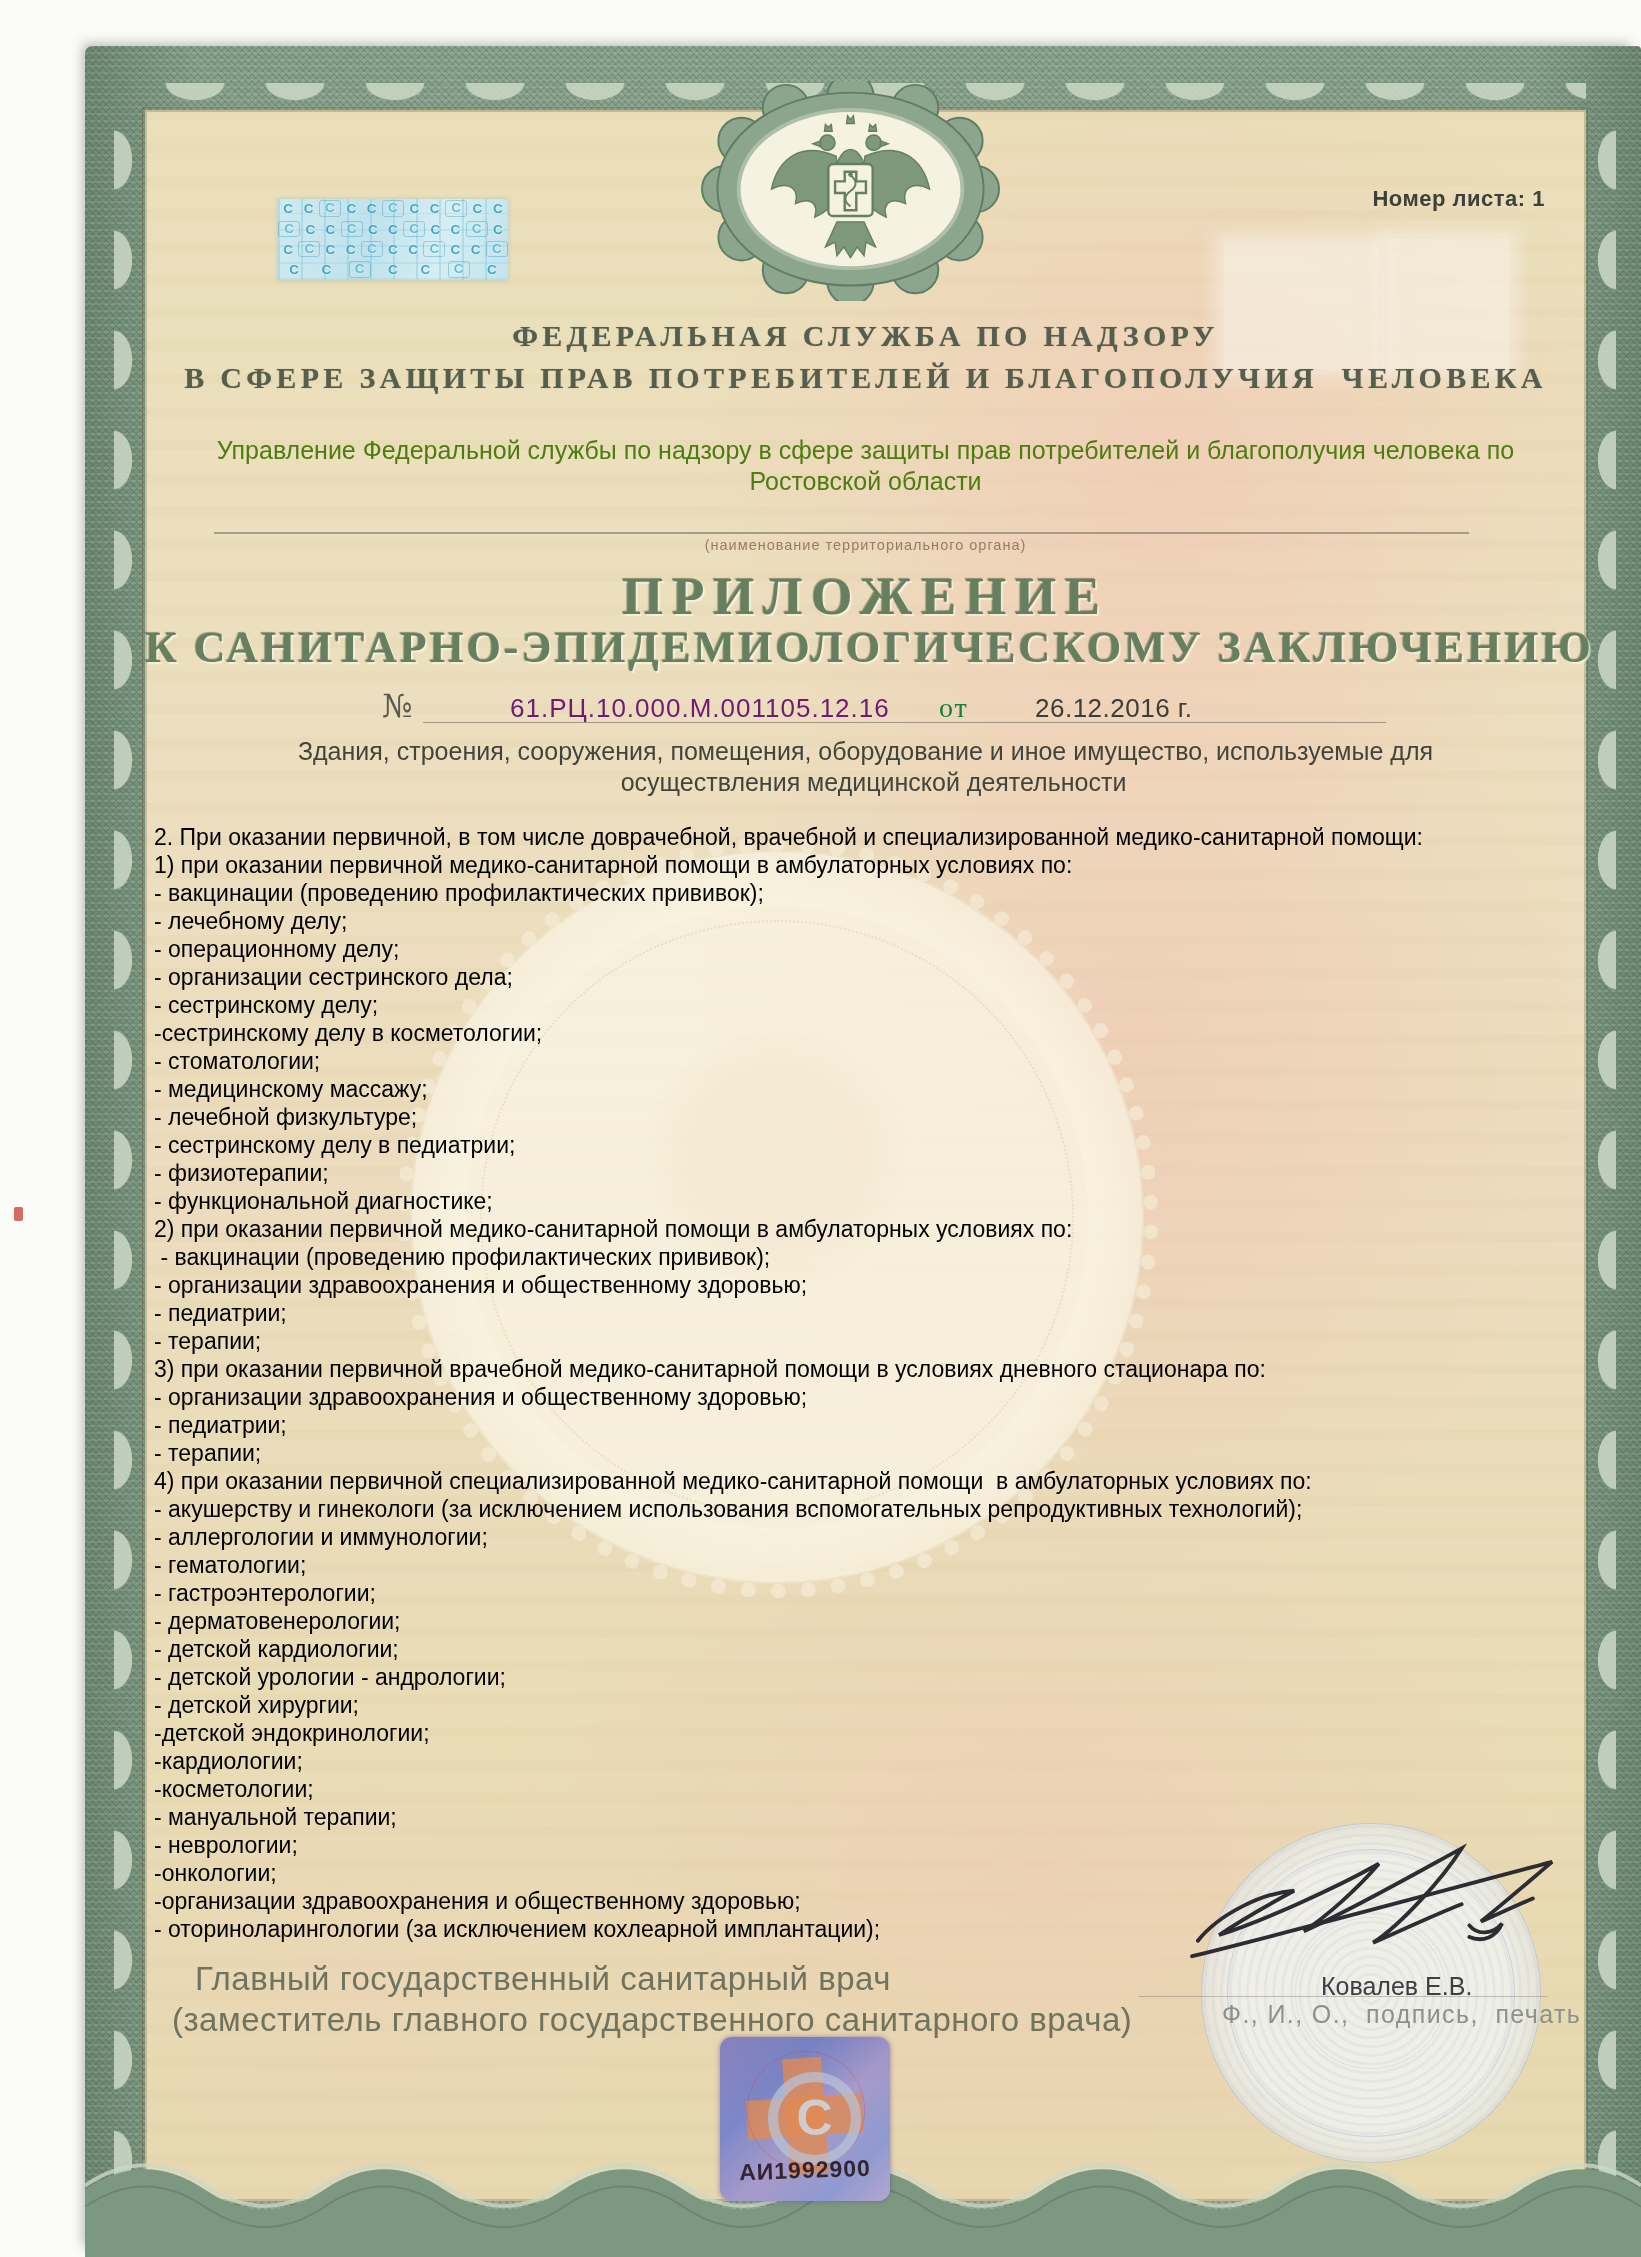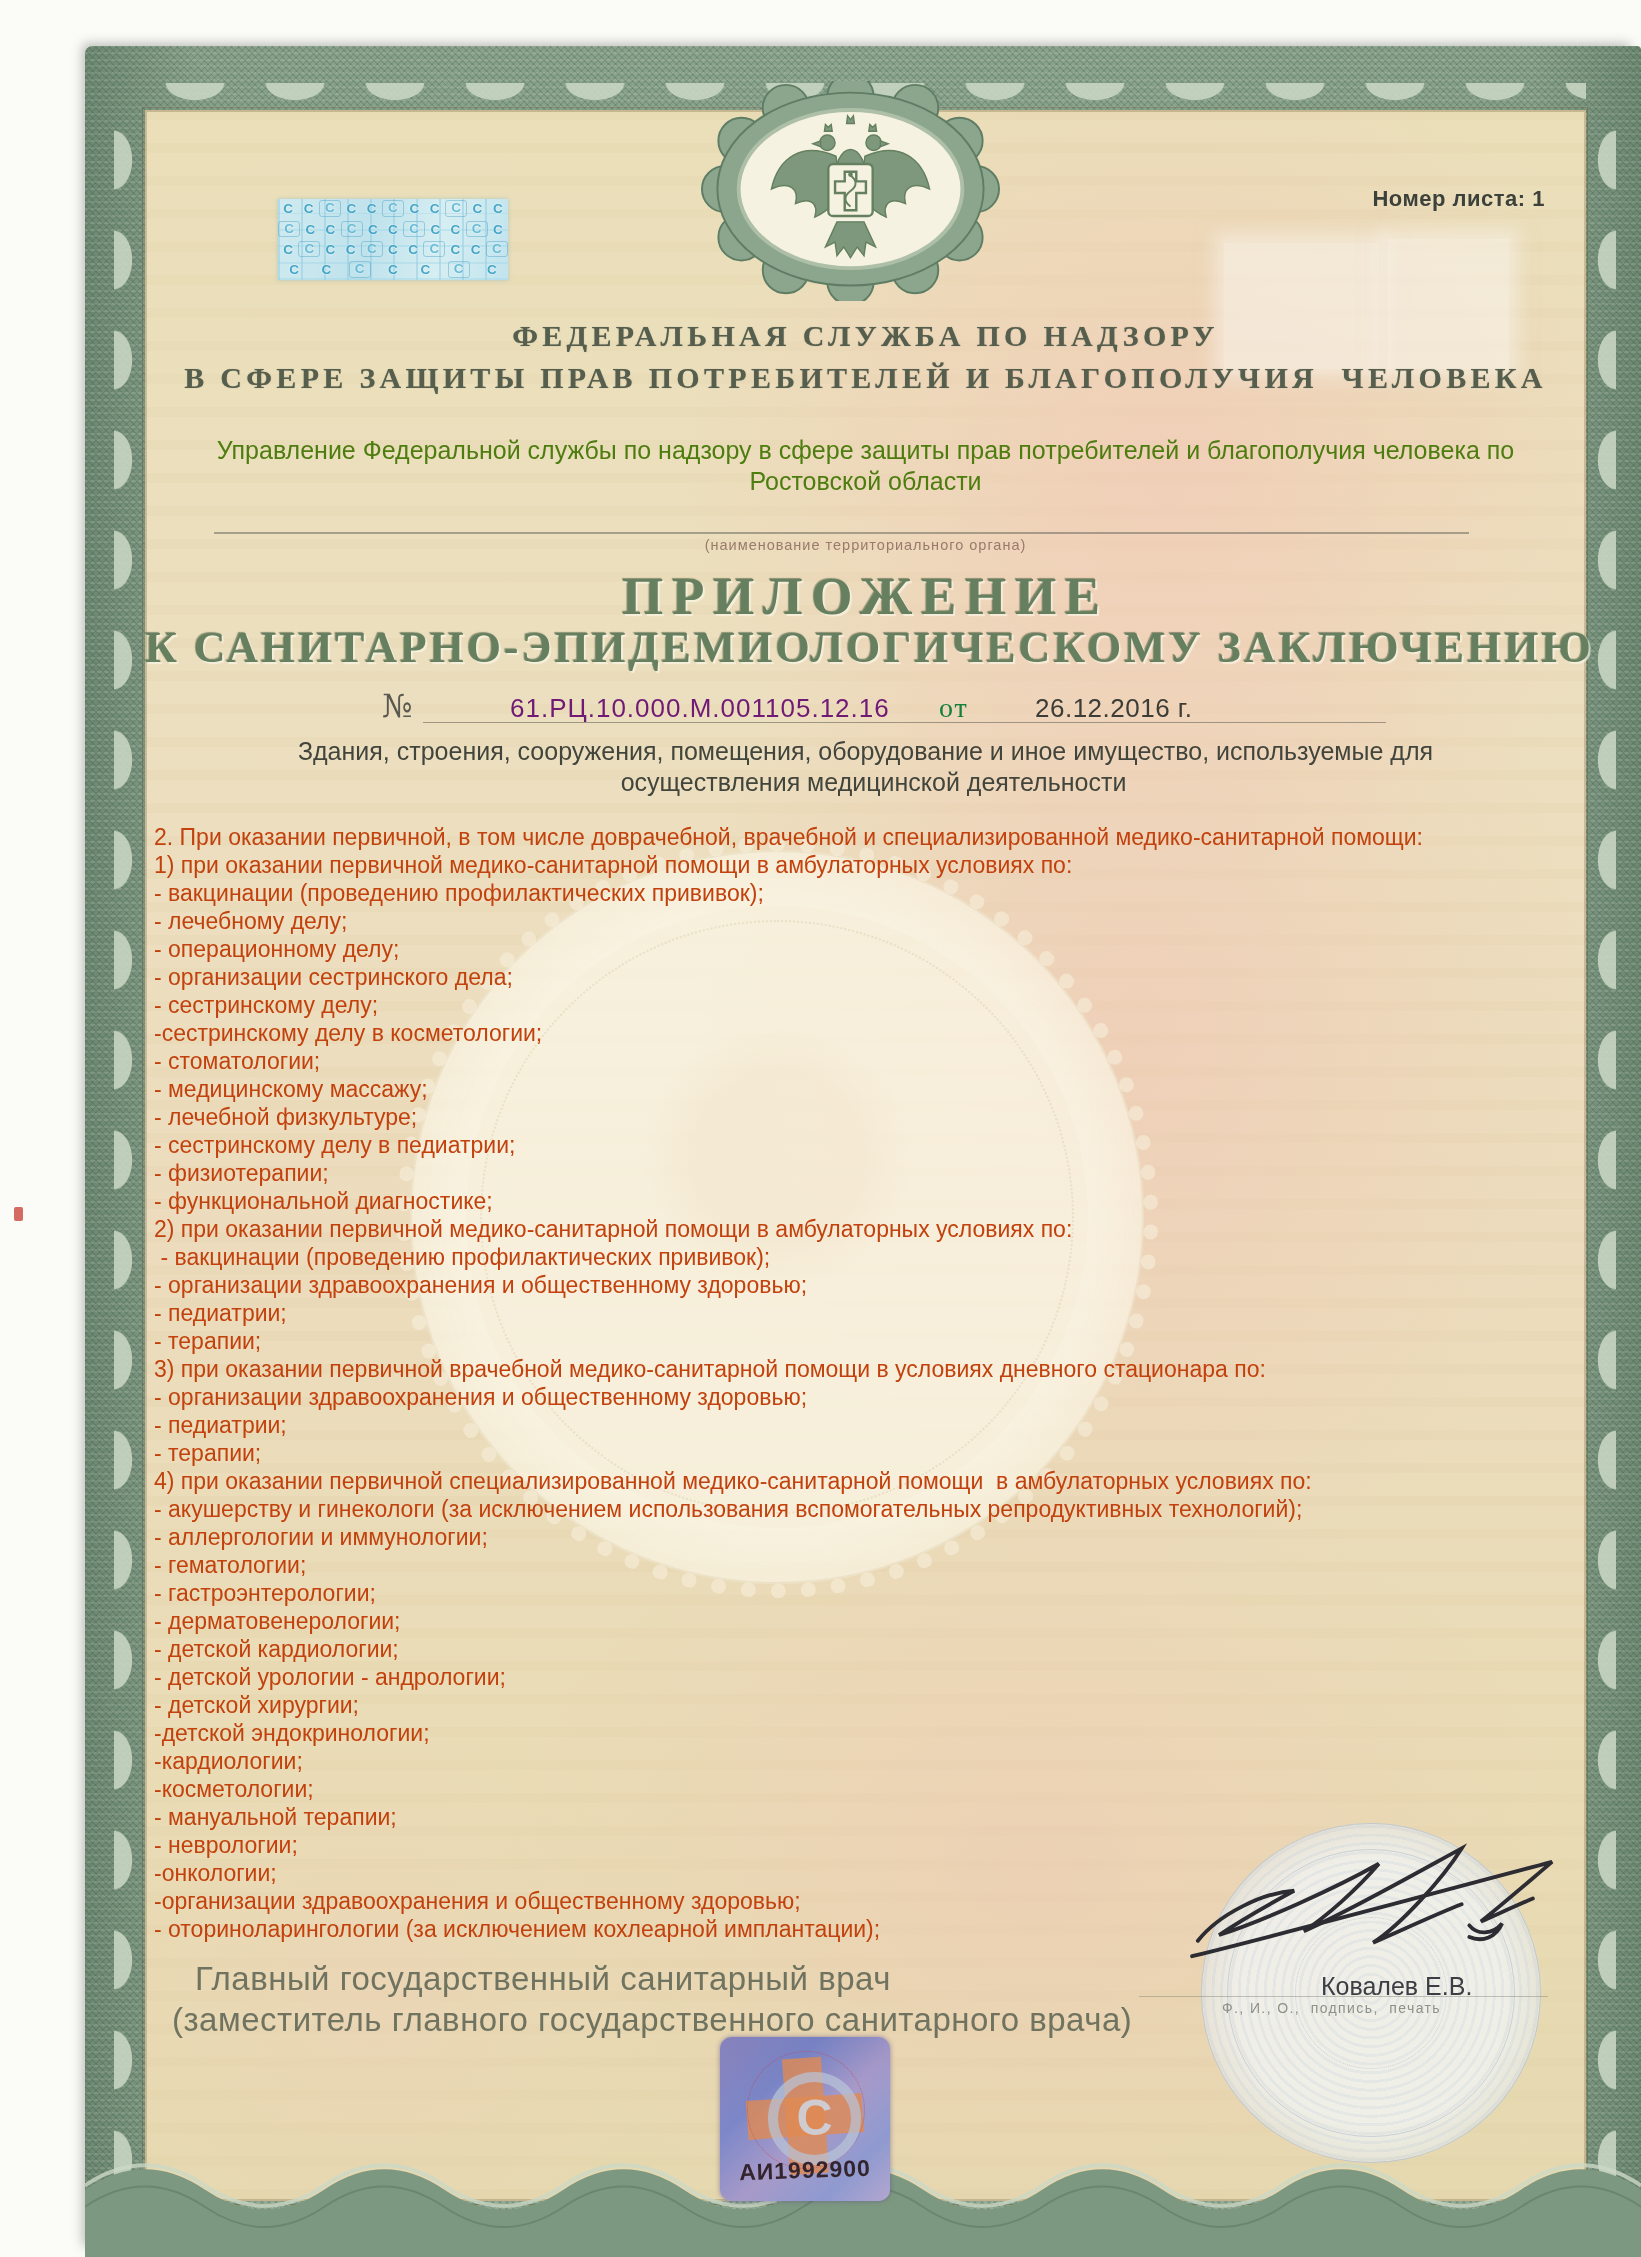--- a/index.html
+++ b/index.html
@@ -79,36 +79,36 @@
   .title1{top:566px;font-size:53px;letter-spacing:8.7px;}
   .title2{top:622px;font-size:44px;letter-spacing:2.9px;}
   .no-sign{left:382px;top:687px;font-family:"DejaVu Serif", serif;font-size:32px;color:#5a5a52;}
   .cert-number{left:510px;top:693px;font-size:26px;color:#701a75;letter-spacing:1px;}
   .ot-label{left:939px;top:692px;font-family:"Liberation Serif", serif;font-size:28px;color:#15803d;letter-spacing:1.9px;}
   .cert-date{left:1035px;top:693px;font-size:26px;color:#3d3d37;letter-spacing:0.5px;}
   .num-underline{position:absolute;left:423px;top:722px;width:963px;height:1.4px;background:rgba(80,80,70,.5);}
   .subtitle{font-size:25px;color:#42453c;line-height:30px;}
   .subtitle1{top:736px;} .subtitle2{top:767px;margin-left:8px;}
   .body-lines{position:absolute;left:154px;top:823px;width:1371px;
-    font-size:23px;line-height:28px;color:#c2410c;}
+    font-size:23px;line-height:28px;color:#000000;}
   .body-line{white-space:pre;}
   .chief{font-size:33px;color:rgba(100,106,88,.92);letter-spacing:0.5px;}
   .chief1{left:195px;top:1960px;} .chief2{left:172px;top:2001px;}
   
   .stamp{position:absolute;left:1201px;top:1823px;width:338px;height:338px;border-radius:50%;
     border:1.9px solid rgba(125,155,195,.38);
     background:
       repeating-radial-gradient(circle at 50% 50%, rgba(150,175,210,.12) 0 2.9px, rgba(0,0,0,0) 2.9px 8.7px),
       radial-gradient(circle, rgba(241,245,246,.78) 0 56%, rgba(228,236,242,.55) 72%, rgba(216,229,239,.38) 100%);}
   .stamp::before{content:"";position:absolute;inset:25px;border-radius:50%;border:1.9px solid rgba(120,150,190,.32);}
   .stamp::after{content:"";position:absolute;inset:93px;border-radius:50%;border:1.4px dotted rgba(120,150,190,.35);}
   .signature{position:absolute;left:1180px;top:1833px;width:415px;height:154px;}
   .sign-rule{position:absolute;left:1139px;top:1996px;width:409px;height:1.4px;background:rgba(130,130,118,.45);}
   .signer-name{left:1321px;top:1972px;font-size:25px;color:#3c3e44;font-weight:400;}
-  .signer-cap{left:1222px;top:2000px;font-size:14px;color:#8d9186;letter-spacing:1.4px;}
+  .signer-cap{left:1222px;top:2000px;font-size:25px;color:#8d9186;letter-spacing:1.4px;}
   
   .holo1{position:absolute;left:278px;top:199px;width:230px;height:81px;
     background:
       repeating-linear-gradient(0deg, rgba(150,210,228,.35) 0 1.9px, rgba(0,0,0,0) 1.9px 16.4px),
       repeating-linear-gradient(90deg, rgba(130,195,220,.40) 0 1.9px, rgba(0,0,0,0) 1.9px 23px),
       linear-gradient(100deg,#cfeaf0,#bfe2ec 40%,#d6eef2 70%,#c2e4ee);
     box-shadow:0 0 3.9px rgba(120,180,200,.5);
     display:flex;flex-wrap:wrap;align-content:space-around;justify-content:space-around;overflow:hidden;}
   .holo-cell{font-size:13.5px;font-weight:700;color:#2f9bc0;opacity:.85;width:20px;height:17.4px;
     text-align:center;line-height:17.4px;text-shadow:0 0 1.9px #fff;}

